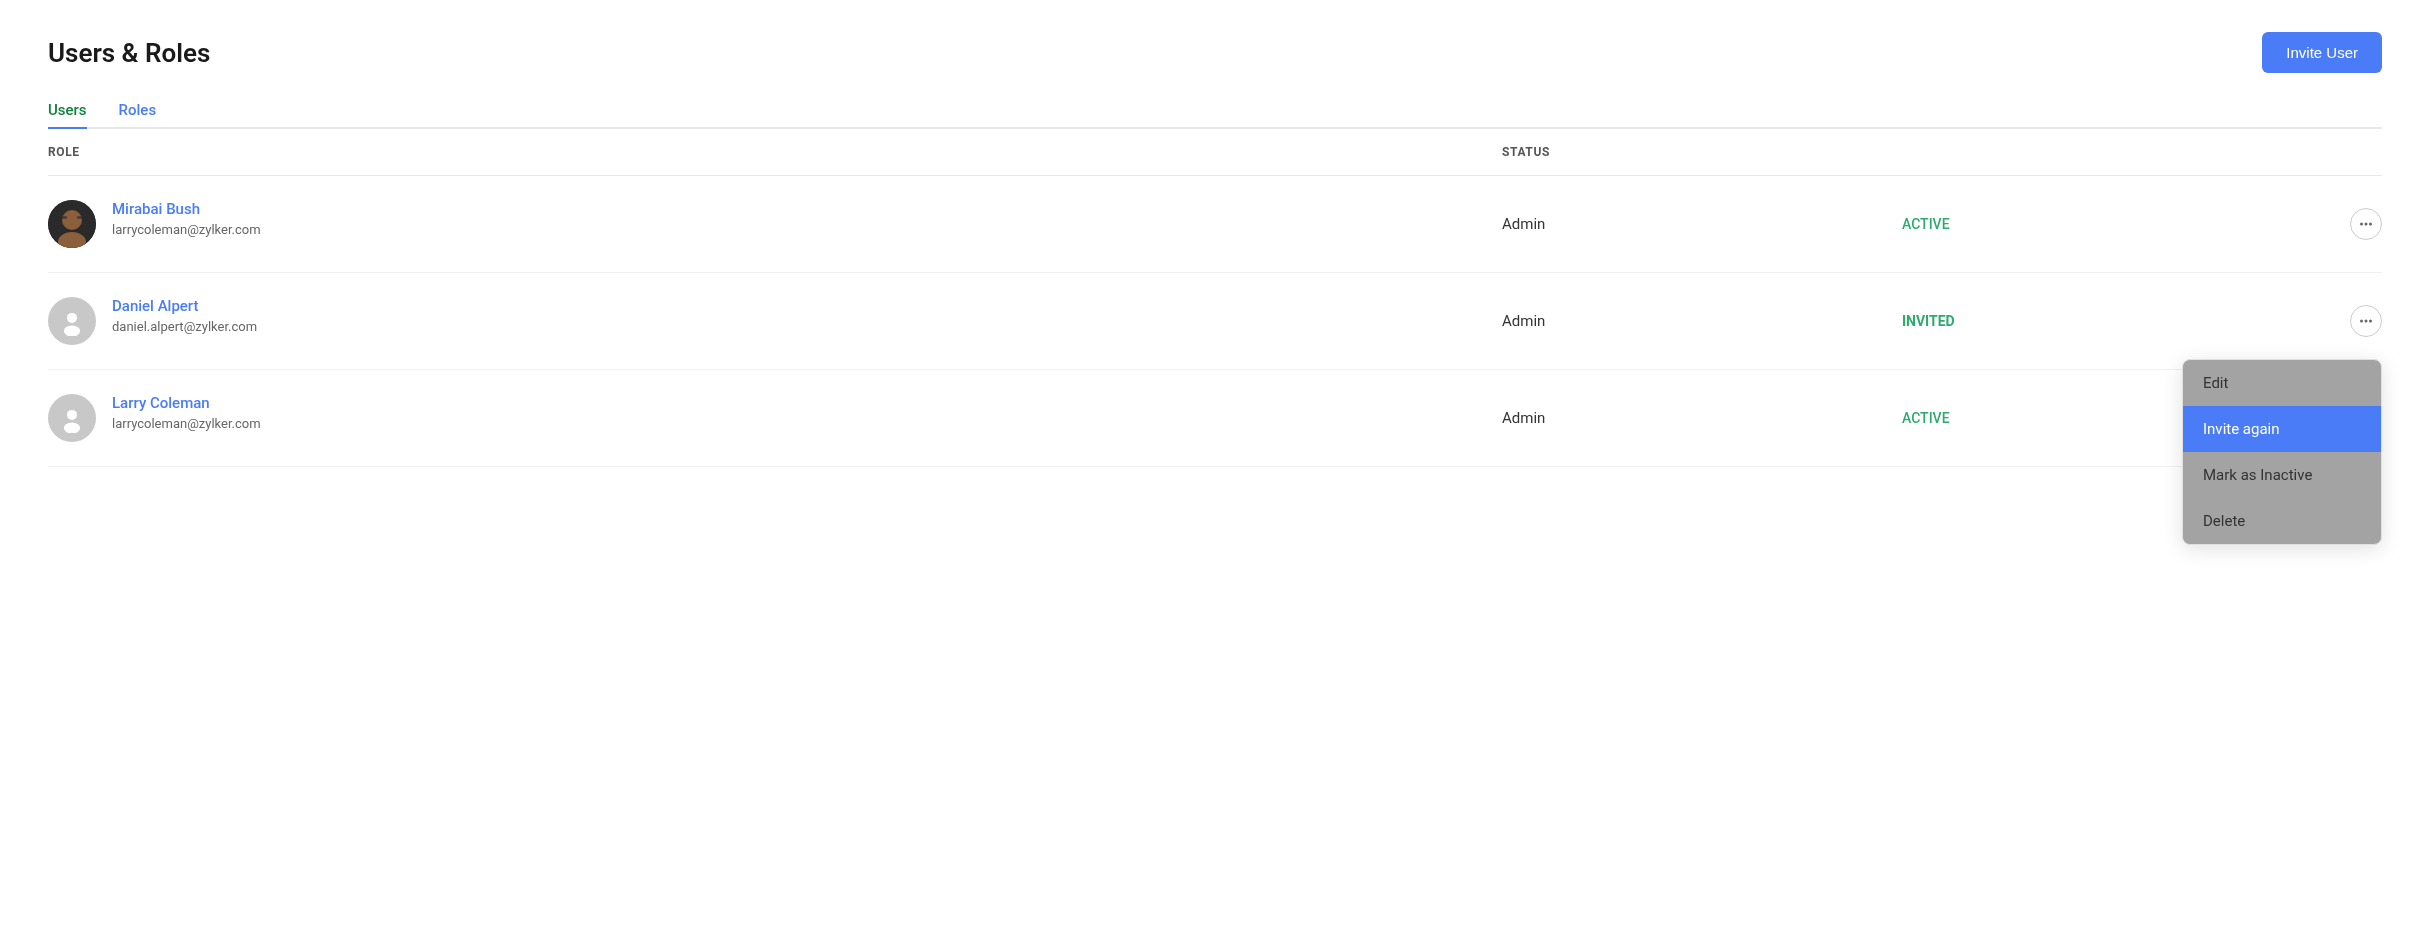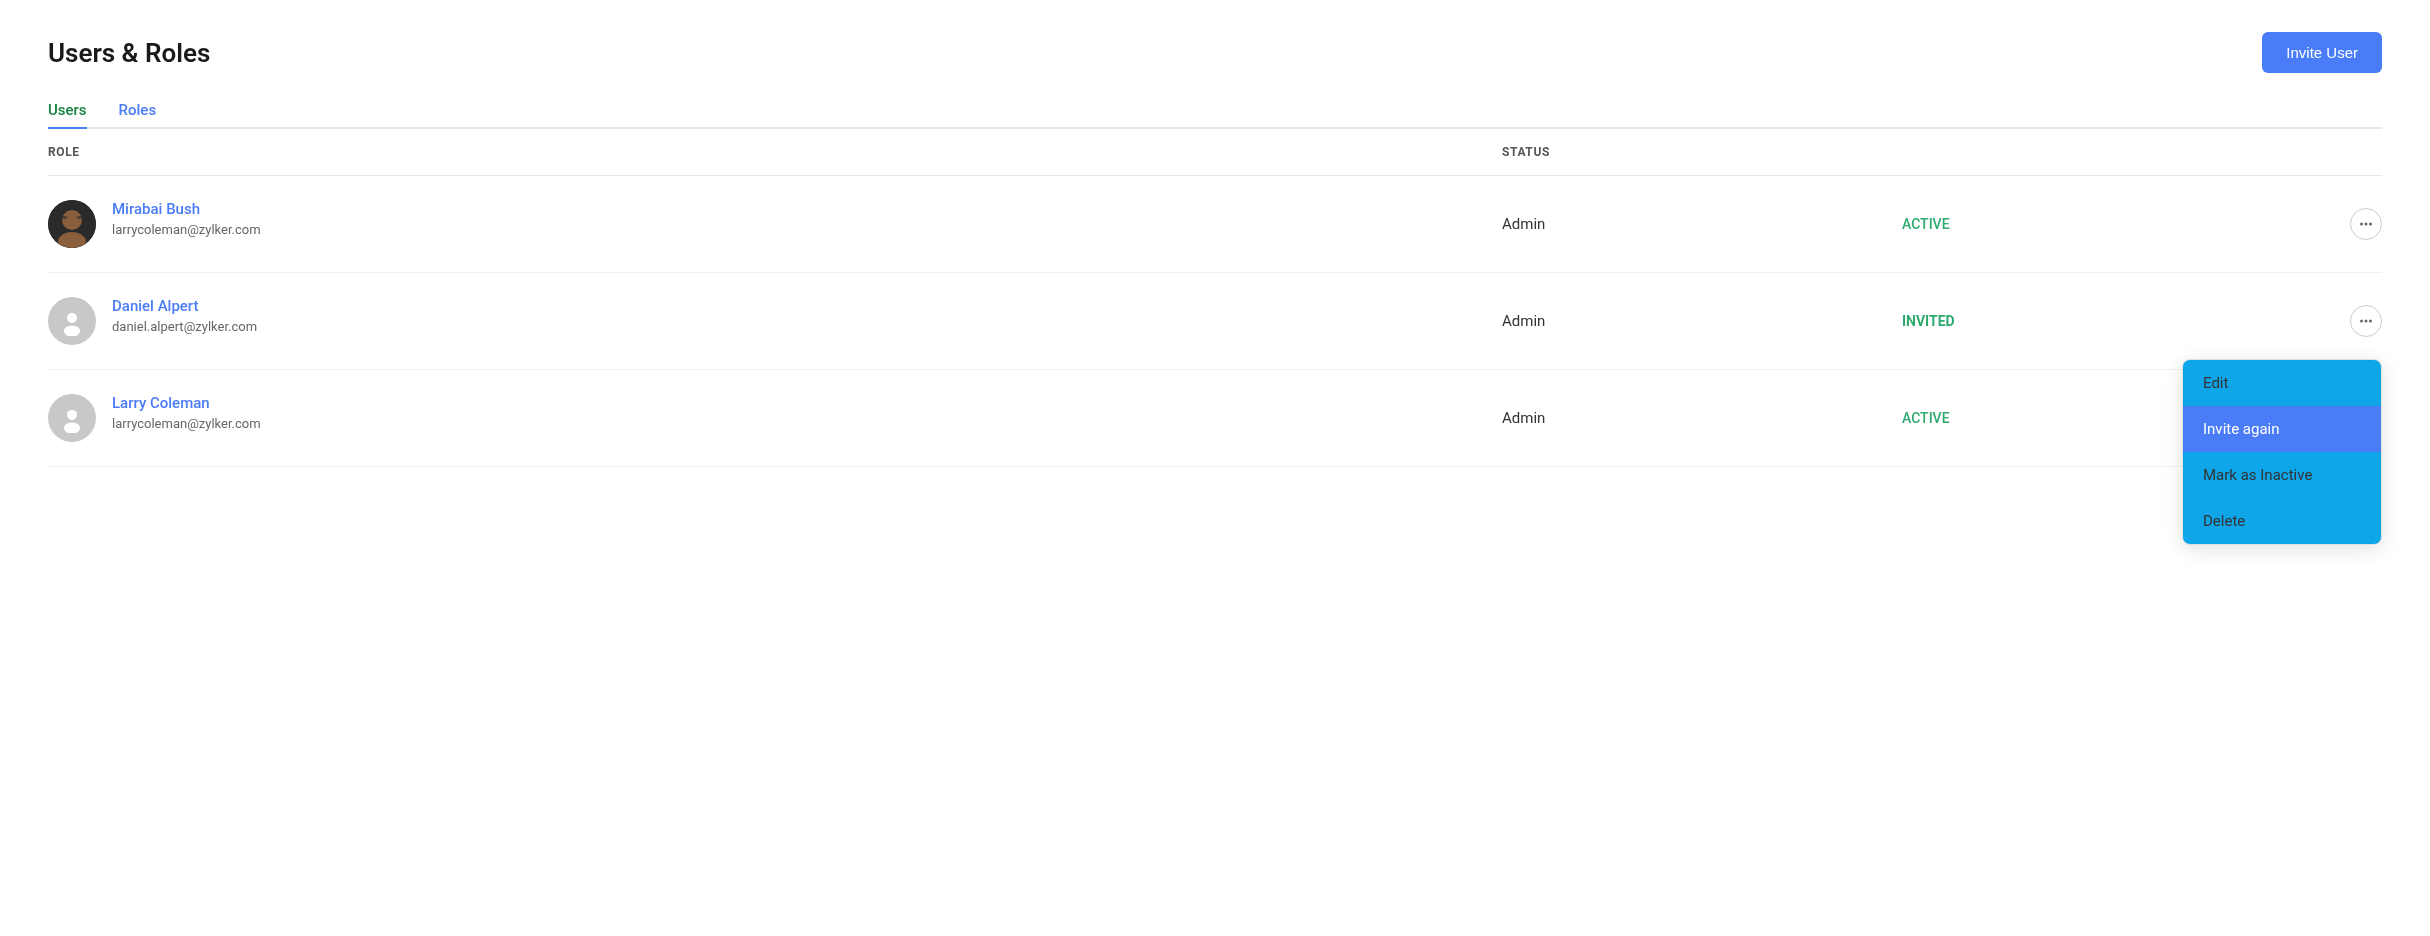--- a/index.html
+++ b/index.html
@@ -175,21 +175,21 @@
       display: flex;
       justify-content: flex-end;
       align-items: center;
     }
 
     
     .dropdown-menu {
       position: absolute;
       right: 0;
       top: calc(100% - 10px);
-      background: #0ea5e9;
+      background: #a3a3a3;
       border: 1px solid #e0e0e0;
       border-radius: 8px;
       box-shadow: 0 4px 20px rgba(0,0,0,0.12);
       z-index: 100;
       min-width: 200px;
       overflow: hidden;
     }
 
     .dropdown-item {
       padding: 14px 20px;

